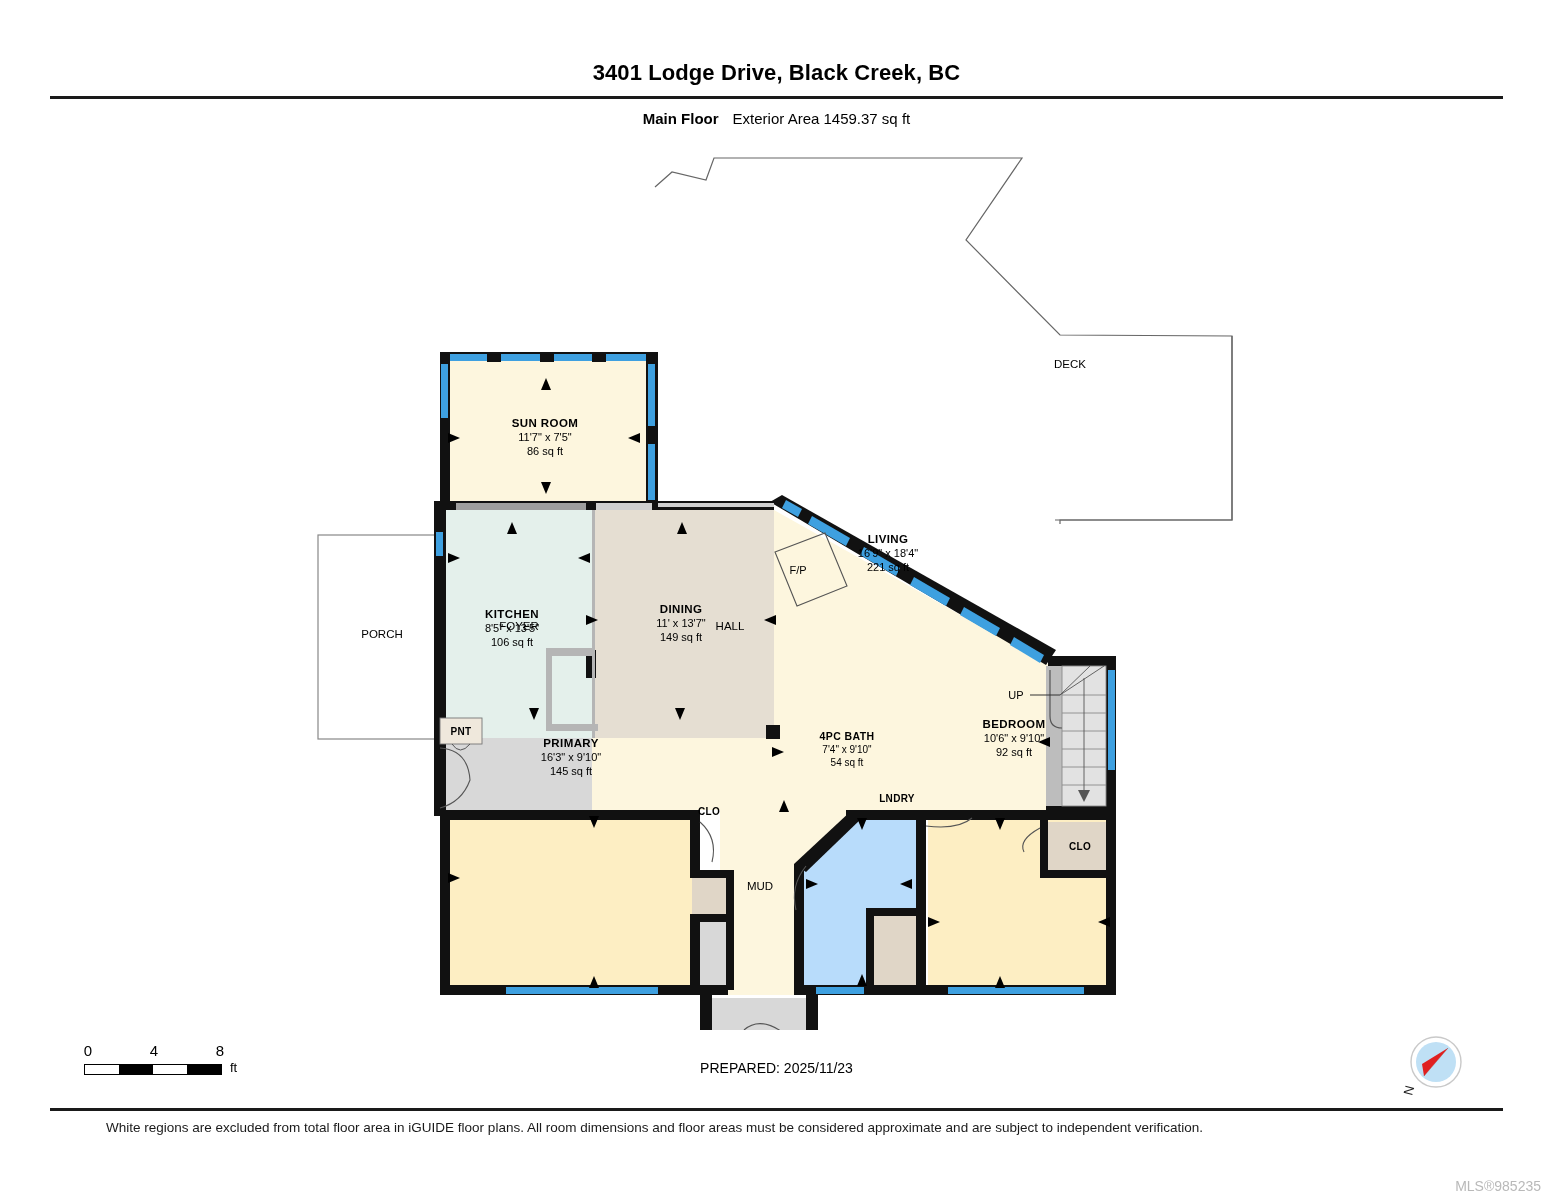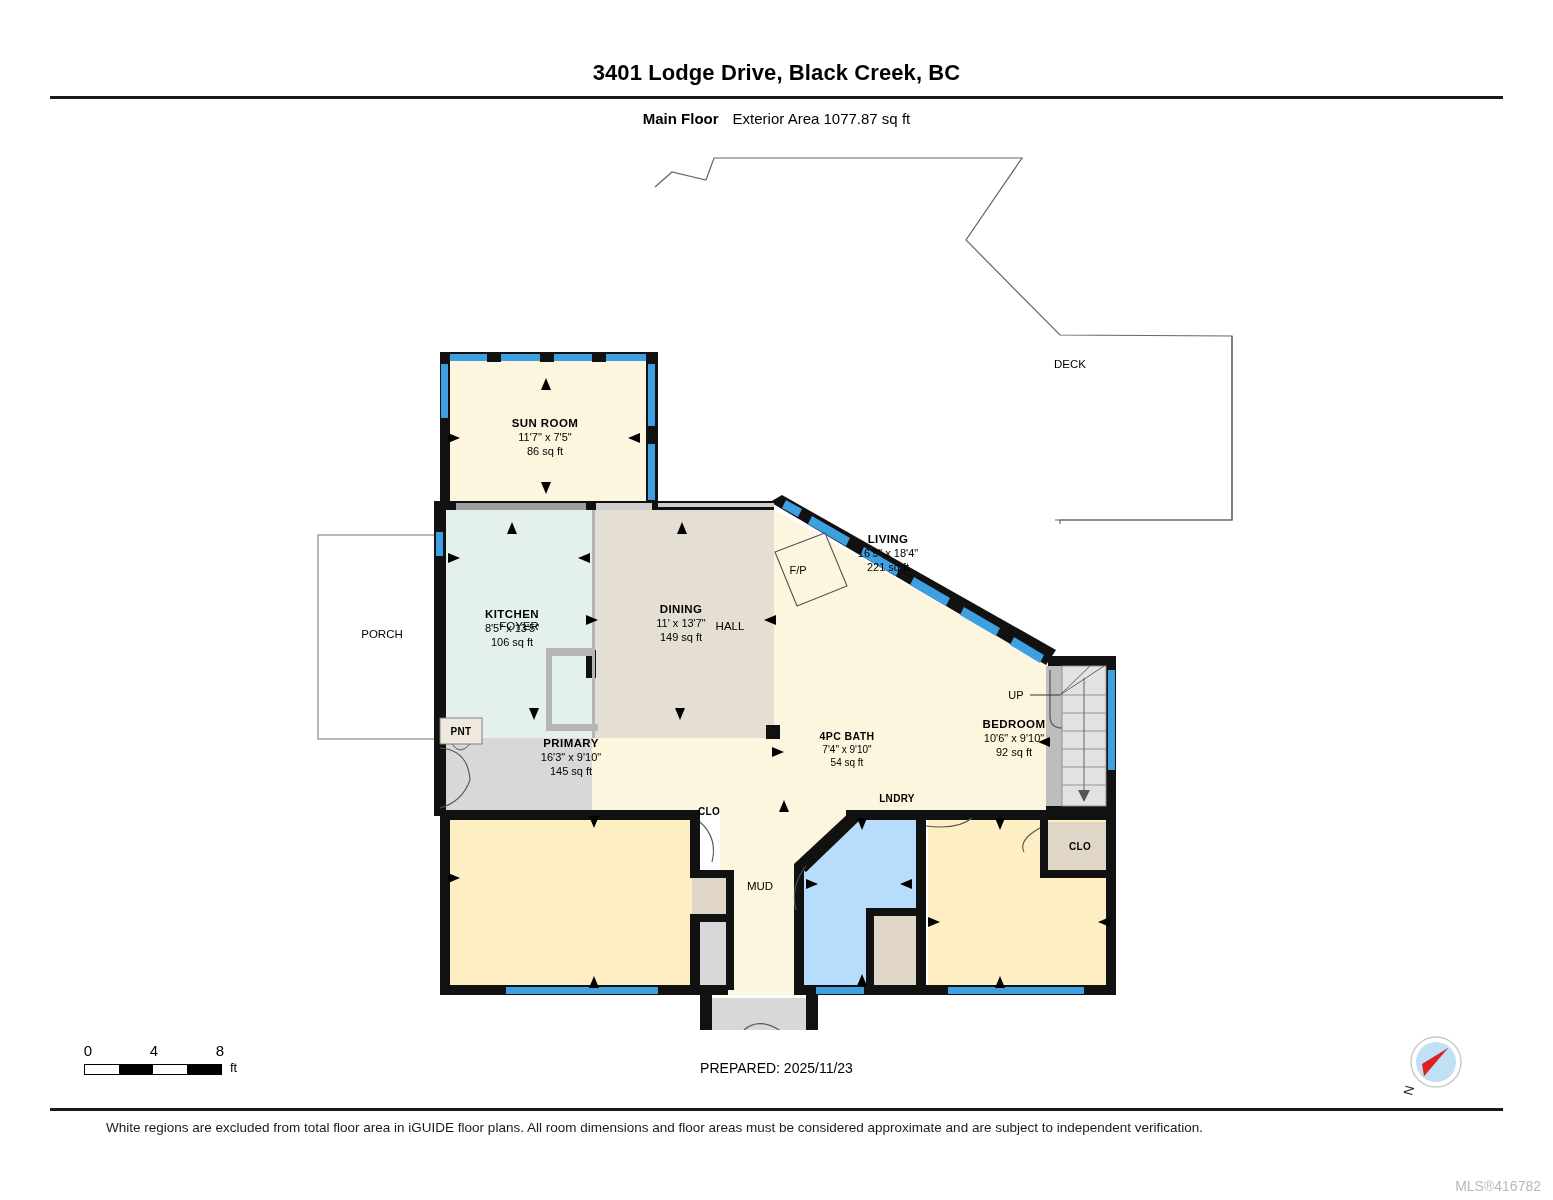--- a/index.html
+++ b/index.html
@@ -173,21 +173,21 @@
     text-anchor: middle;
   }
 </style>
 </head>
 <body>
 
 <div id="header">
   <div id="page-title">3401 Lodge Drive, Black Creek, BC</div>
   <div id="title-rule"></div>
   <div id="floor-meta">
-    <span class="floor-name">Main Floor</span><span>Exterior Area 1077.87 sq ft</span>
+    <span class="floor-name">Main Floor</span><span>Exterior Area 1459.37 sq ft</span>
   </div>
 </div>
 
 <div id="plan-wrap">
 <svg id="plan-svg" width="1553" height="880" viewBox="0 0 1553 880" xmlns="http://www.w3.org/2000/svg">
 
   <path d="M 655 37 L 672 22 L 706 30 L 714 8 L 1022 8 L 966 90 L 1060 185 L 1232 186 L 1232 370 L 1060 370 L 1060 374 L 1060 374" fill="none" stroke="#666" stroke-width="1.2"></path>
   <path d="M 1232 186 L 1232 370 L 1055 370" fill="none" stroke="#666" stroke-width="1.2"></path>
   <text class="rm-plain" x="1070" y="218">DECK</text>
 
@@ -475,13 +475,13 @@
 </div>
 
 <svg id="compass" viewBox="0 0 76 76" xmlns="http://www.w3.org/2000/svg">
   <circle cx="40" cy="32" r="25" fill="#ffffff" stroke="#c9c9c9" stroke-width="1.4"></circle>
   <circle cx="40" cy="32" r="20" fill="#bfe0f5"></circle>
   <polygon points="52,18 40,32 28,46 36,34" fill="#ffffff" stroke="#9a9a9a" stroke-width="0.8"></polygon>
   <polygon points="52,18 40,32 28,46 26,34" fill="#e02020"></polygon>
   <text x="16" y="66" font-family="Liberation Sans, sans-serif" font-size="13" fill="#222" transform="rotate(-75 16 66)">N</text>
 </svg>
 
-<div id="mls-watermark">MLS®416782</div>
+<div id="mls-watermark">MLS®985235</div>
 
 </body></html>

